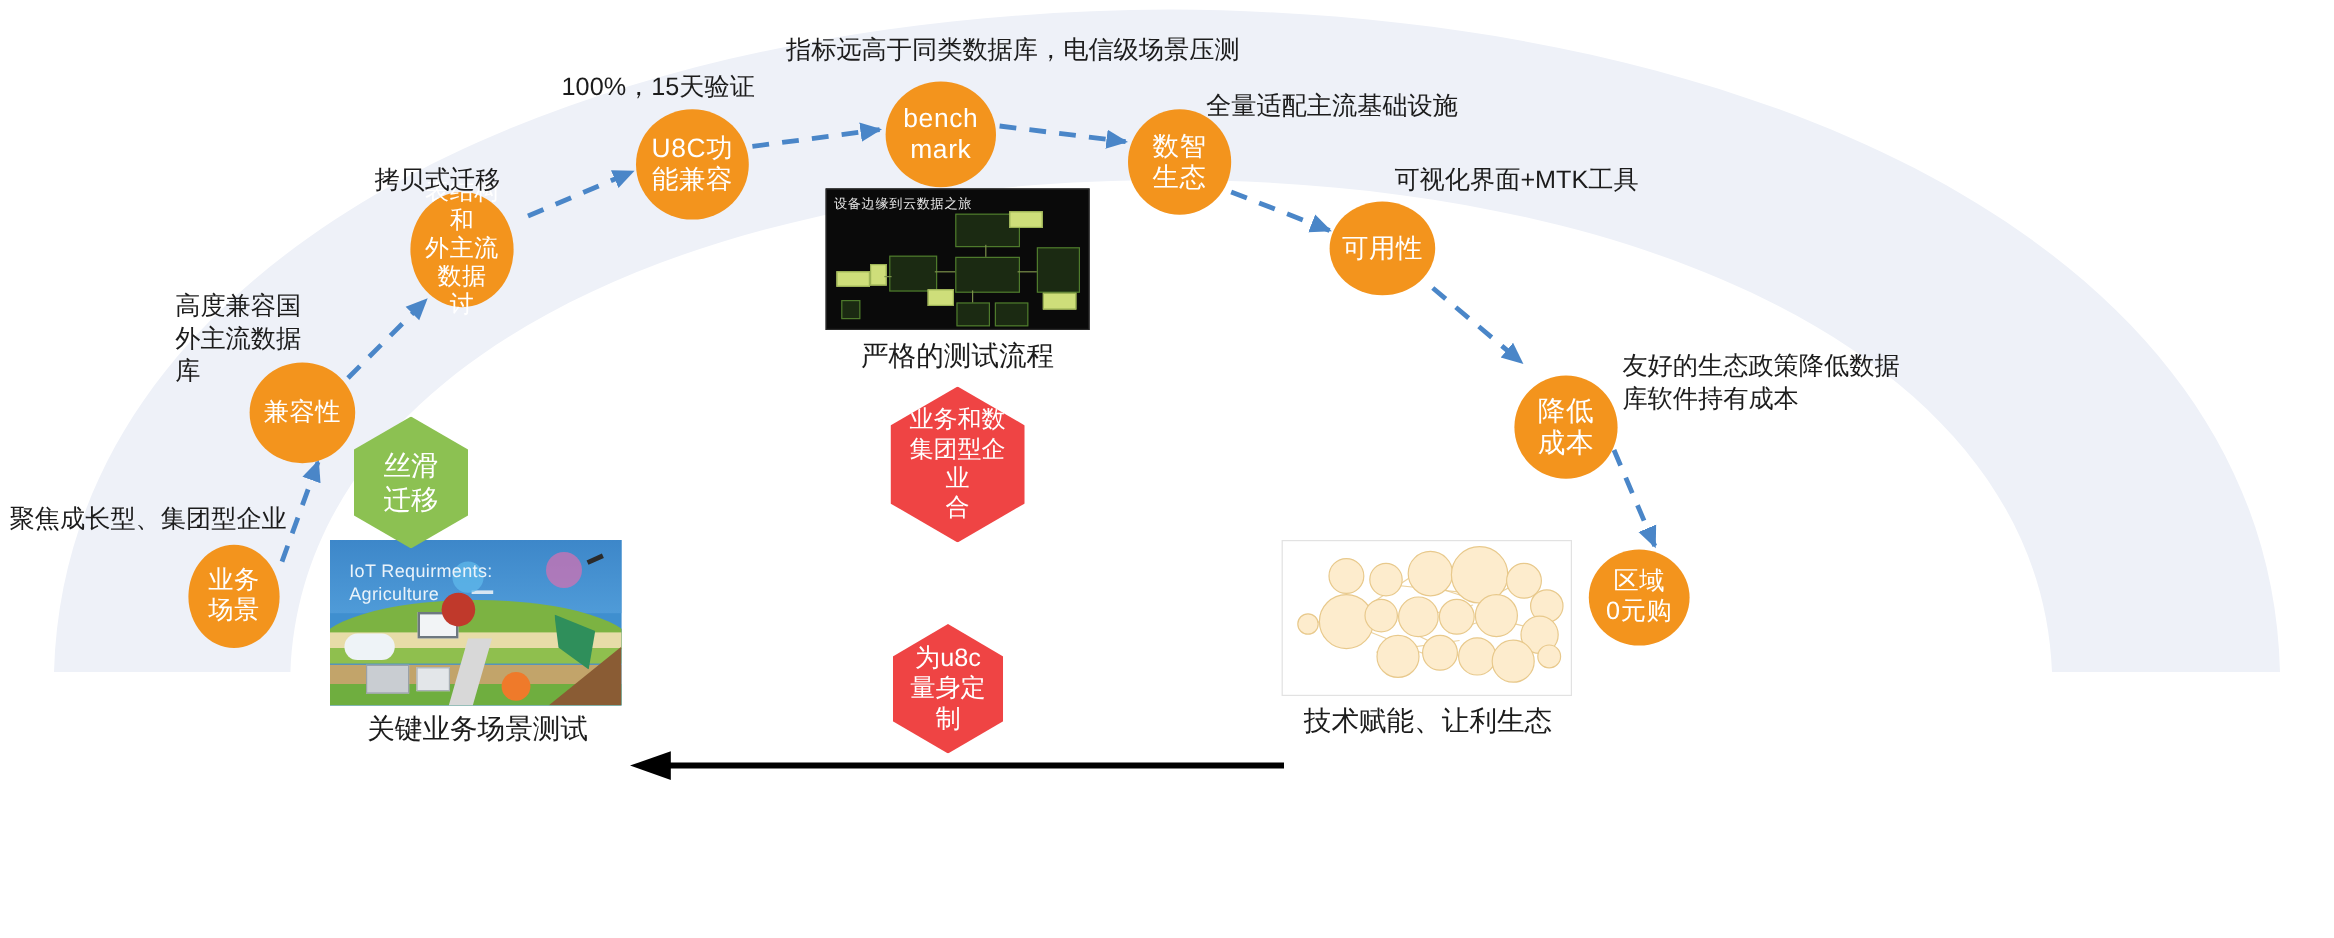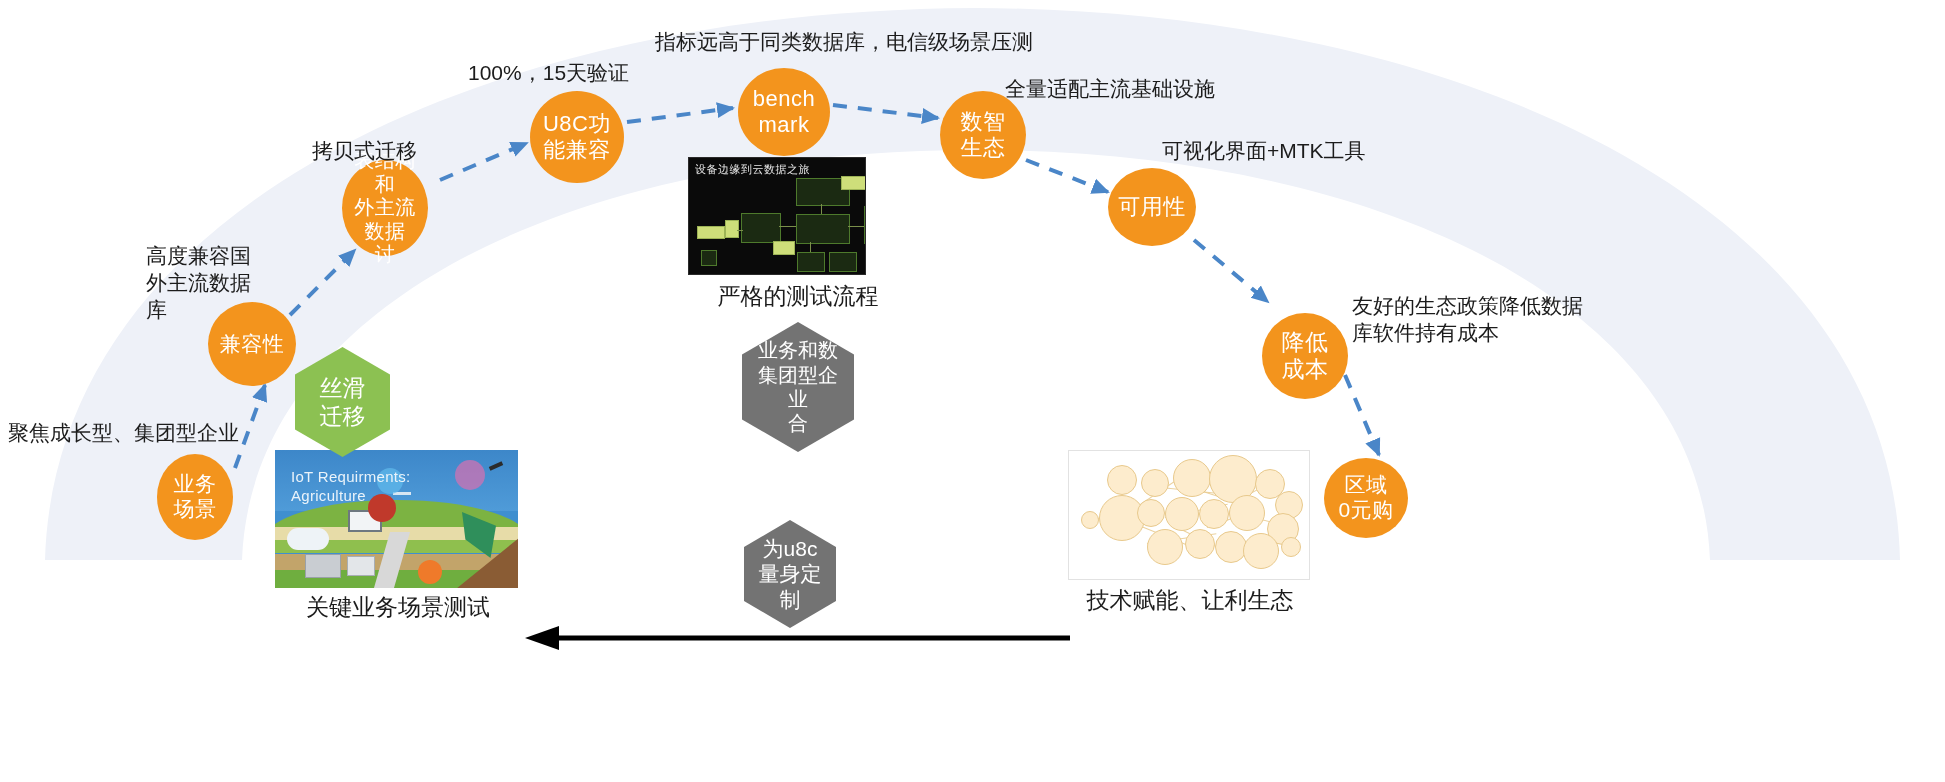--- a/index.html
+++ b/index.html
@@ -67,21 +67,21 @@
     display: flex;
     align-items: center;
     justify-content: center;
     text-align: center;
     color: #ffffff;
     line-height: 1.22;
     box-sizing: border-box;
     clip-path: polygon(50% 0%, 100% 25%, 100% 75%, 50% 100%, 0% 75%, 0% 25%);
   }
   .hex.green { background: #8cc152; }
-  .hex.blue  { background: #737373; }
+  .hex.blue  { background: #ef4444; }
   .hex span { display: block; padding: 0 6px; }
 
   
   .label {
     position: absolute;
     z-index: 6;
     color: #1c1c1c;
     line-height: 1.28;
     white-space: pre-line;
     font-size: 21px;
@@ -306,21 +306,21 @@
 
   <div class="label" style="left:655px; top:29px;">指标远高于同类数据库，电信级场景压测</div>
 
   <div class="label" style="left:1005px; top:76px;">全量适配主流基础设施</div>
 
   <div class="label" style="left:1162px; top:138px;">可视化界面+MTK工具</div>
 
   <div class="label" style="left:1352px; top:293px;">友好的生态政策降低数据
 库软件持有成本</div>
 
-  <div class="pic pic-dark" style="left:688px; top:157px; width:178px; height:118px;">
+  <div class="pic pic-dark" style="left:688px; top:157px; width:220px; height:118px;">
     <div class="dk-title">设备边缘到云数据之旅</div>
 
     <div class="dk-chip" style="left:8px; top:68px; width:26px; height:11px;"></div>
     <div class="dk-chip" style="left:36px; top:62px; width:12px; height:16px;"></div>
     <div class="dk-box" style="left:12px; top:92px; width:14px; height:14px;"></div>
     <div class="dk-box" style="left:52px; top:55px; width:38px; height:28px;"></div>
     <div class="dk-box" style="left:107px; top:20px; width:52px; height:26px;"></div>
     <div class="dk-box" style="left:107px; top:56px; width:52px; height:28px;"></div>
     <div class="dk-chip" style="left:152px; top:18px; width:26px; height:12px;"></div>
     <div class="dk-chip" style="left:84px; top:83px; width:20px; height:12px;"></div>

